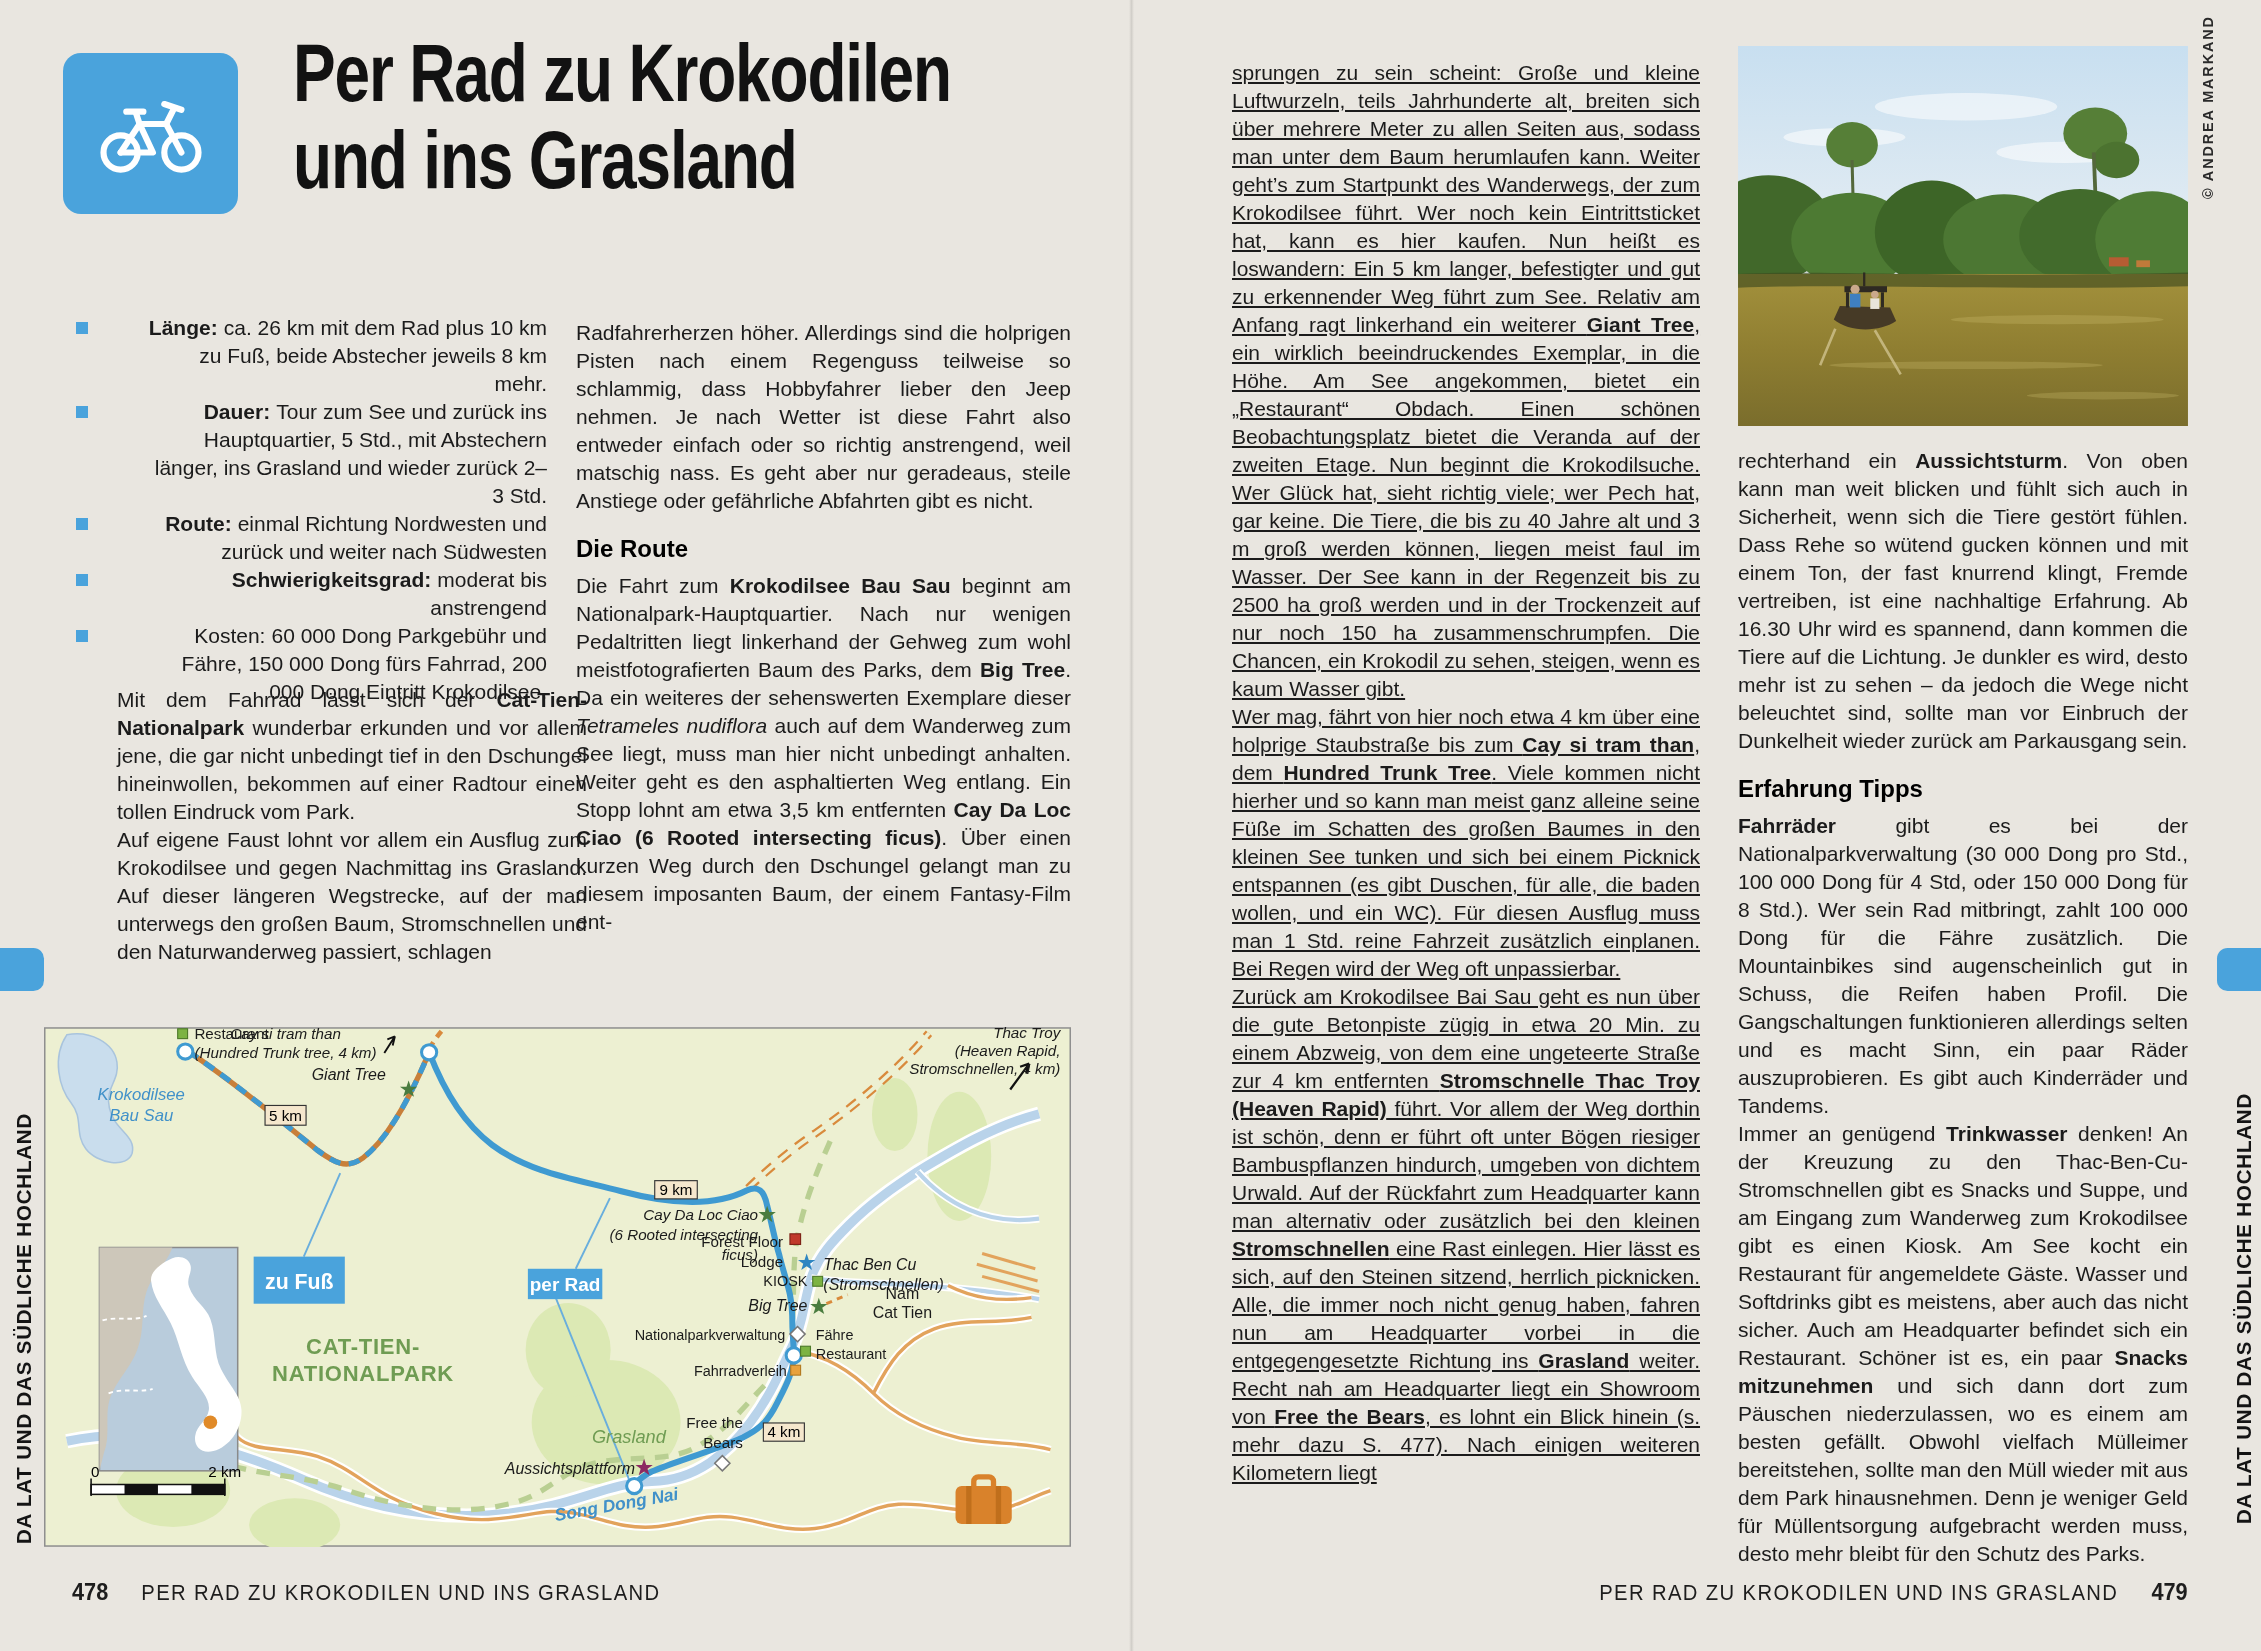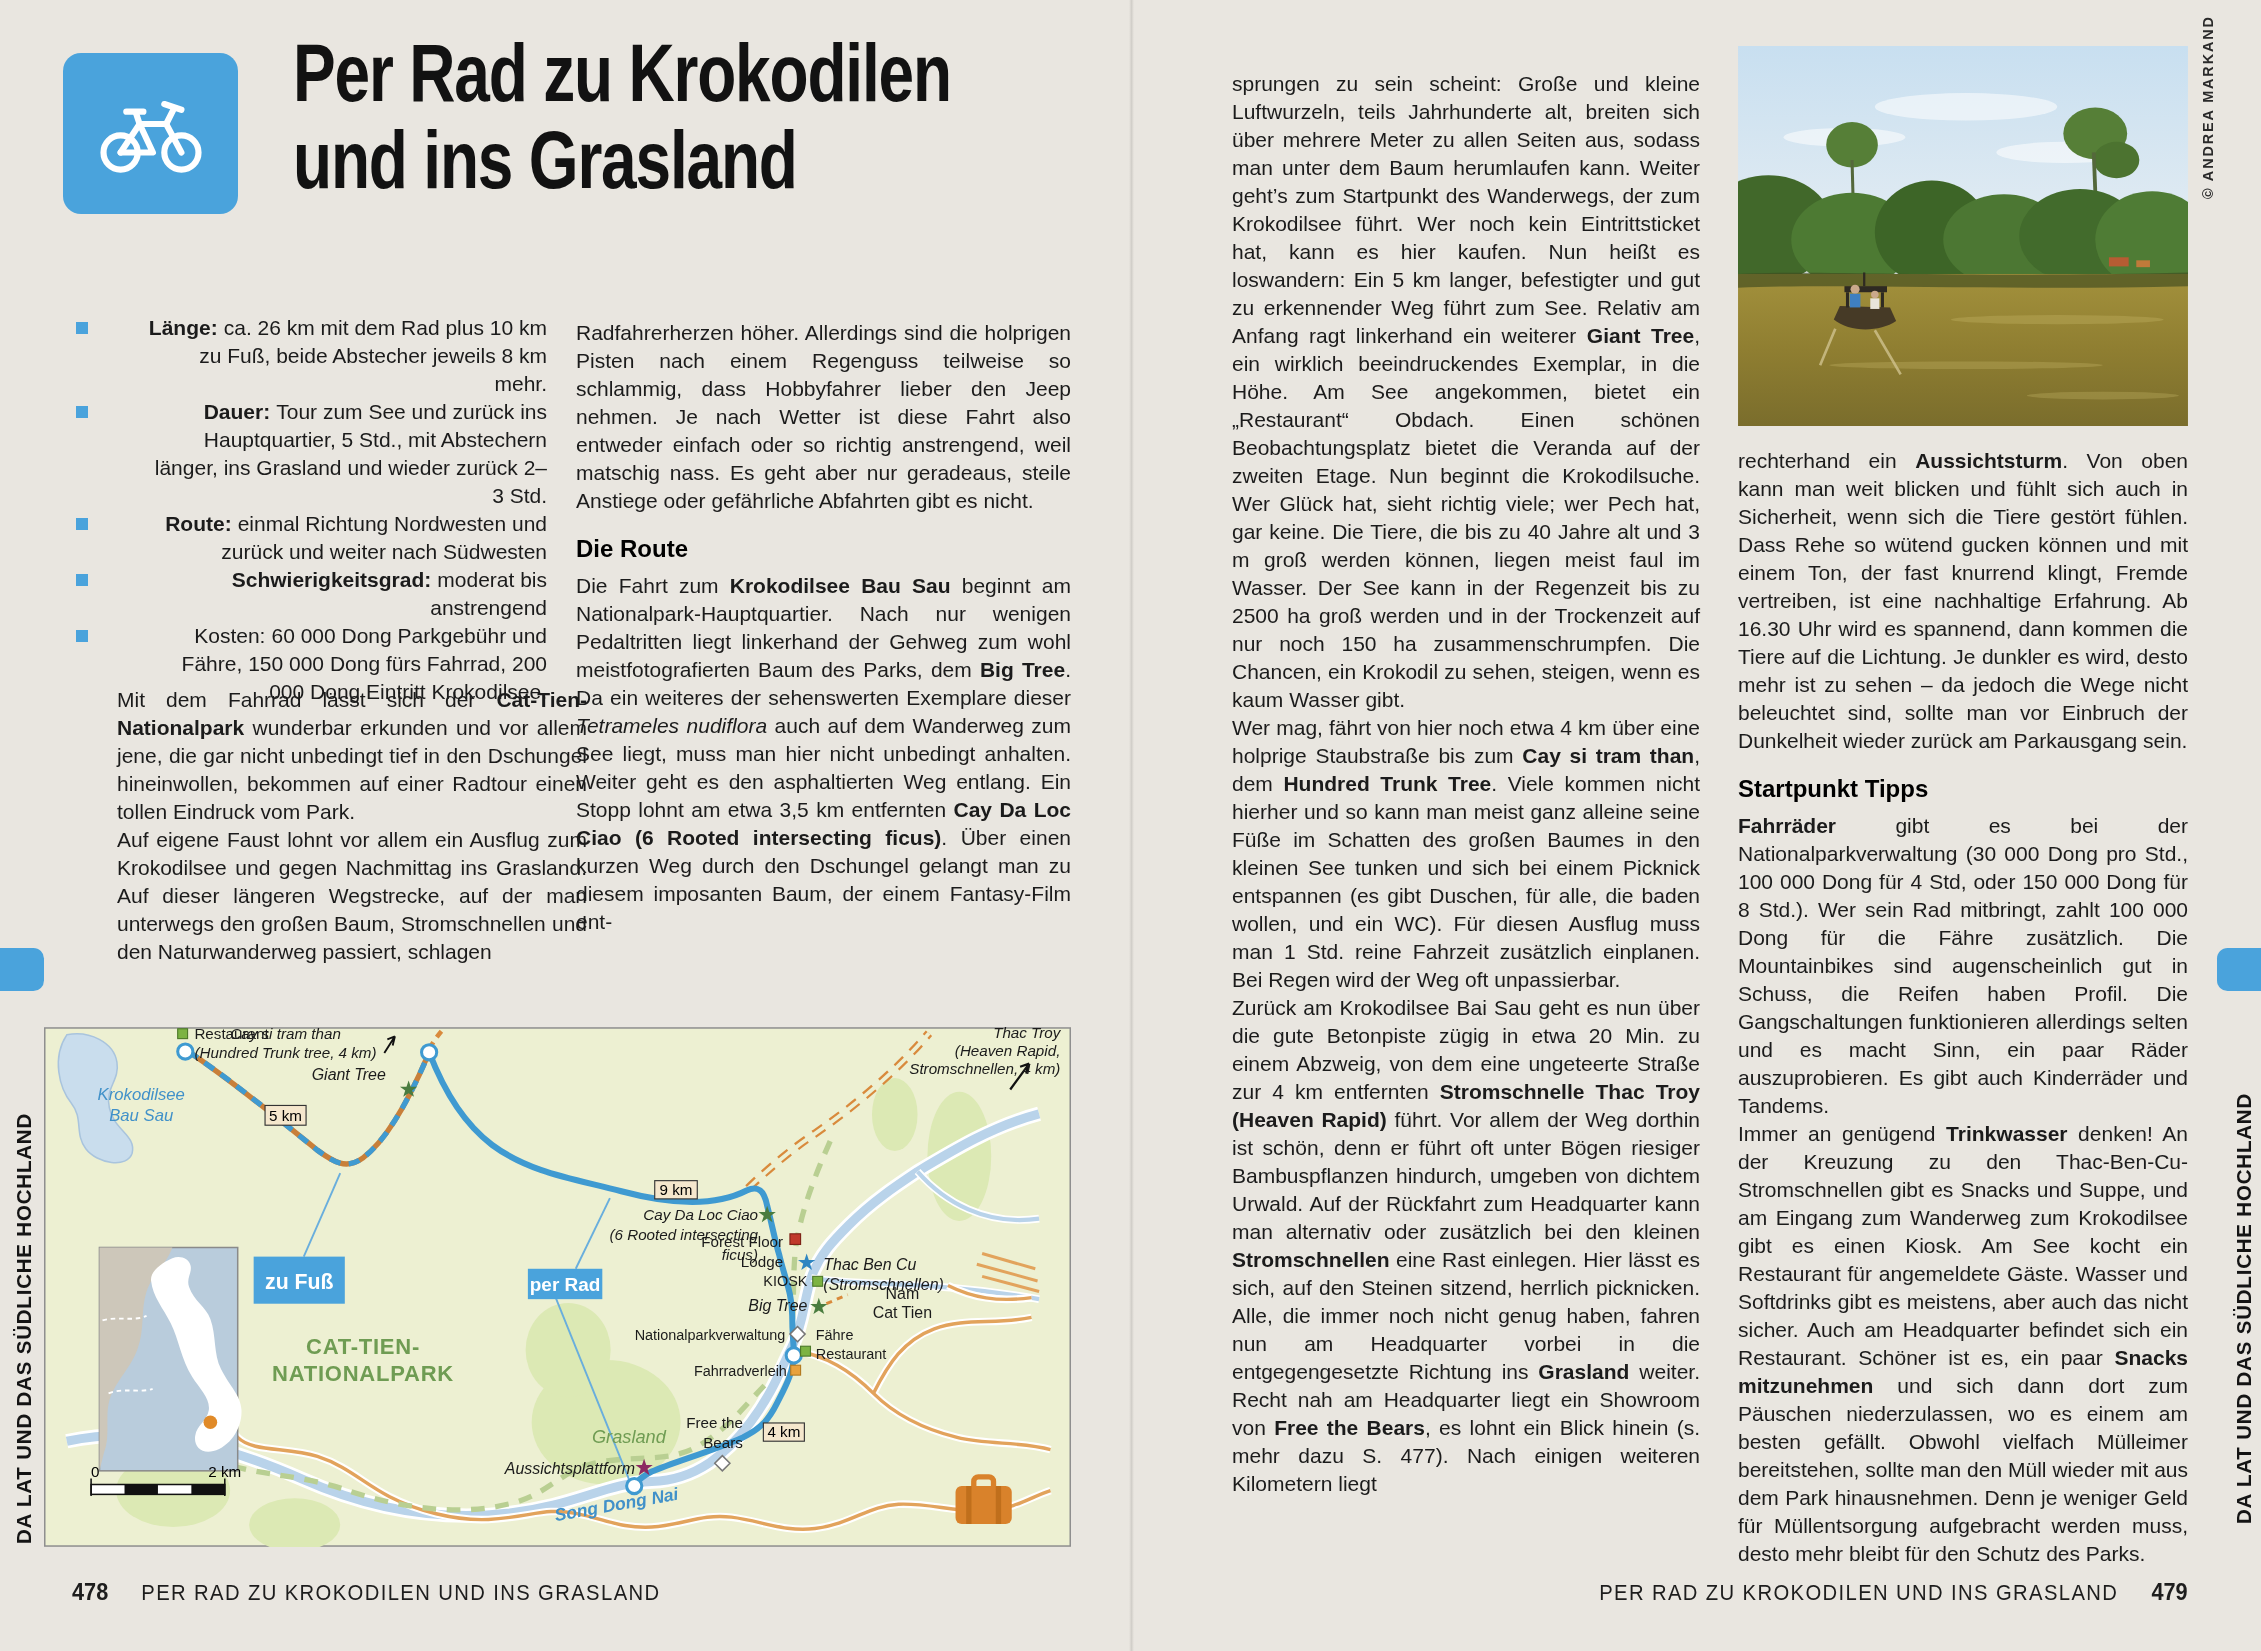--- a/index.html
+++ b/index.html
@@ -20,21 +20,21 @@
   
   .facts{left:76px;top:314px;width:471px;font-size:21px;line-height:28px;}
   .fact-row{display:flex;align-items:flex-start;}
   .fact-sq{flex:0 0 12px;width:12px;height:12px;background:#4aa3dc;margin:7.6px 12px 0 0;}
   .fact-body{flex:1;text-align:right;margin-left:48px;}
   .fact-lbl{font-weight:bold;margin-right:6px;}
   .fact-lbl.plain{font-weight:normal;}
   
   .lp-col1{left:76px;top:686px;width:470px;margin-left:41px;}
   .lp-col2{left:576px;top:319px;width:495px;}
-  .rp-col1{left:1232px;top:70px;width:468px;}
+  .rp-col1{left:1232px;top:59px;width:468px;text-decoration:underline;}
   .rp-col2-text{left:1738px;top:447px;width:450px;}
   .head-blue{color:#000000;font-size:24px;font-weight:bold;margin:20px 0 9px 0;text-align:left;}
   
   .map{left:44px;top:1027px;width:1027px;height:520px;}
   
   .photo{left:1738px;top:46px;width:450px;height:380px;}
   .credit{left:2200px;top:199px;font-size:14.4px;letter-spacing:1.9px;color:#2a2a2a;white-space:nowrap;
           transform:rotate(-90deg);transform-origin:left top;font-weight:bold;}
   
   .footer{top:1579px;font-size:22px;letter-spacing:1.5px;color:#1d1d1d;display:flex;align-items:baseline;gap:36px;
@@ -336,21 +336,21 @@
       <circle cx="180" cy="327" r="5" fill="#caa98b"></circle>
         <rect x="174" y="332" width="12" height="14" fill="#e8e4da"></rect>
       <path d="M166,298 L166,316" stroke="#2e2a22" stroke-width="3"></path>
     </g>
   </svg>
 
   <div class="abs credit">© ANDREA MARKAND</div>
 
   <div class="abs rp-col2-text body-text">
     <p><span>rechterhand ein </span><b>Aussichtsturm</b><span>. Von oben kann man weit blicken und fühlt sich auch in Sicherheit, wenn sich die Tiere gestört fühlen. Dass Rehe so wütend gucken können und mit einem Ton, der fast knurrend klingt, Fremde vertreiben, ist eine nachhaltige Erfahrung. Ab 16.30 Uhr wird es spannend, dann kommen die Tiere auf die Lichtung. Je dunkler es wird, desto mehr ist zu sehen – da jedoch die Wege nicht beleuchtet sind, sollte man vor Einbruch der Dunkelheit wieder zurück am Parkausgang sein.</span></p>
-    <div class="head-blue">Startpunkt Tipps</div>
+    <div class="head-blue">Erfahrung Tipps</div>
     <p><b>Fahrräder</b><span> gibt es bei der Nationalparkverwaltung (30 000 Dong pro Std., 100 000 Dong für 4 Std, oder 150 000 Dong für 8 Std.). Wer sein Rad mitbringt, zahlt 100 000 Dong für die Fähre zusätzlich. Die Mountainbikes sind augenscheinlich gut in Schuss, die Reifen haben Profil. Die Gangschaltungen funktionieren allerdings selten und es macht Sinn, ein paar Räder auszuprobieren. Es gibt auch Kinderräder und Tandems.</span></p>
     <p><span>Immer an genügend </span><b>Trinkwasser</b><span> denken! An der Kreuzung zu den Thac-Ben-Cu-Stromschnellen gibt es Snacks und Suppe, und am Eingang zum Wanderweg zum Krokodilsee gibt es einen Kiosk. Am See kocht ein Restaurant für angemeldete Gäste. Wasser und Softdrinks gibt es meistens, aber auch das nicht sicher. Auch am Headquarter befindet sich ein Restaurant. Schöner ist es, ein paar </span><b>Snacks mitzunehmen</b><span> und sich dann dort zum Päuschen niederzulassen, wo es einem am besten gefällt. Obwohl vielfach Mülleimer bereitstehen, sollte man den Müll wieder mit aus dem Park hinausnehmen. Denn je weniger Geld für Müllentsorgung aufgebracht werden muss, desto mehr bleibt für den Schutz des Parks.</span></p>
   </div>
 
   <div class="abs tab tab-left"></div>
   <div class="abs tab tab-right"></div>
   <div class="abs side-label side-left">DA LAT UND DAS SÜDLICHE HOCHLAND</div>
   <div class="abs side-label side-right">DA LAT UND DAS SÜDLICHE HOCHLAND</div>
 
   <div class="abs footer footer-left">

